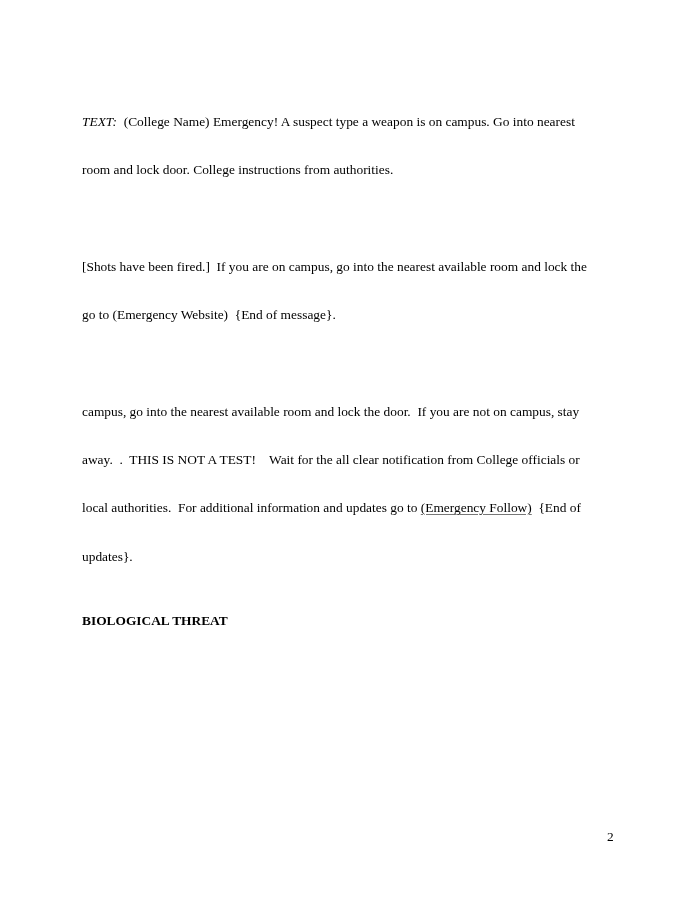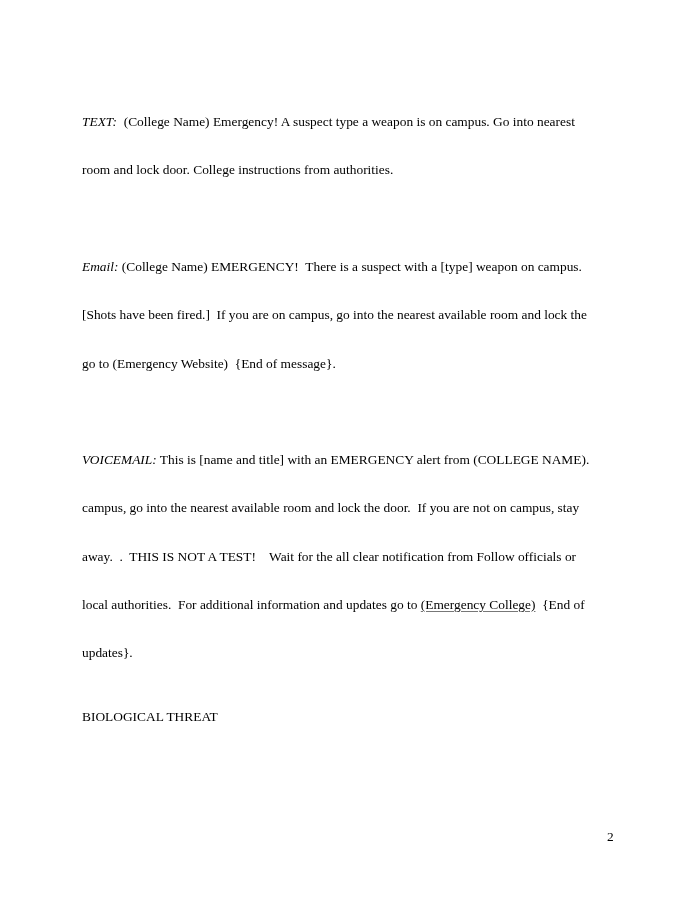--- a/index.html
+++ b/index.html
@@ -28,21 +28,21 @@
       white-space: pre-wrap;
     }
     .line {
       display: block;
       white-space: pre;
     }
     .lbl {
       font-style: italic;
     }
     .heading {
-      font-weight: normal;
+      font-weight: bold;
       margin: 16px 0 16px 0;
     }
     .link {
       text-decoration: underline;
       text-decoration-color: #777777;
       text-underline-offset: 2px;
     }
     .page-number {
       position: absolute;
       left: 607px;
@@ -54,30 +54,28 @@
 <body>
 
 <div class="page">
 
   <p class="para">
     <span class="line"><span class="lbl">TEXT:</span><span>  (College Name) Emergency! A suspect type a weapon is on campus. Go into nearest</span></span>
     <span class="line">room and lock door. College instructions from authorities.</span>
   </p>
 
   <p class="para">
-    <span class="line"><span class="lbl">Email:</span><span> (College Name) EMERGENCY!  There is a suspect with a [type] weapon on campus.</span></span>
     <span class="line">[Shots have been fired.]  If you are on campus, go into the nearest available room and lock the</span>
     <span class="line">go to (Emergency Website)  {End of message}.</span>
   </p>
 
   <p class="para">
-    <span class="line"><span class="lbl">VOICEMAIL:</span><span> This is [name and title] with an EMERGENCY alert from (COLLEGE NAME).</span></span>
     <span class="line">campus, go into the nearest available room and lock the door.  If you are not on campus, stay</span>
-    <span class="line">away.  .  THIS IS NOT A TEST!    Wait for the all clear notification from Follow officials or</span>
-    <span class="line"><span>local authorities.  For additional information and updates go to </span><span class="link">(Emergency College)</span><span>  {End of</span></span>
+    <span class="line">away.  .  THIS IS NOT A TEST!    Wait for the all clear notification from College officials or</span>
+    <span class="line"><span>local authorities.  For additional information and updates go to </span><span class="link">(Emergency Follow)</span><span>  {End of</span></span>
     <span class="line">updates}.</span>
   </p>
 
   <div class="heading">BIOLOGICAL THREAT</div>
 
   <p class="para">
     
     
   </p>
 

